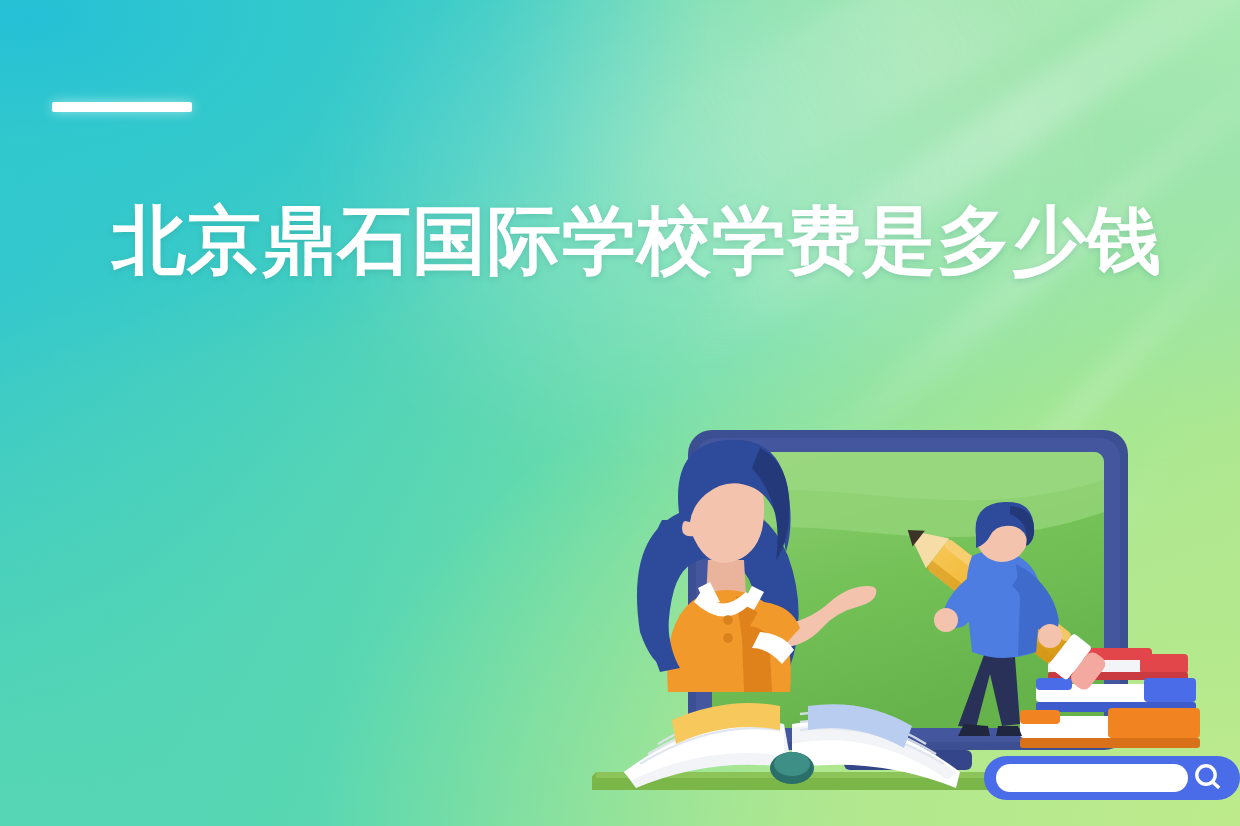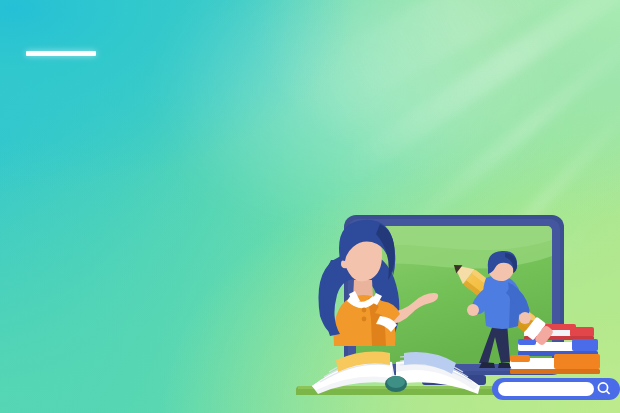--- a/index.html
+++ b/index.html
@@ -53,20 +53,21 @@
 
   <div class="glow"></div>
   <div class="streak s1"></div>
   <div class="streak s4"></div>
   <div class="streak s2"></div>
   <div class="streak s3"></div>
   <div class="streak s5"></div>
 
   <div id="rule"></div>
 
+  <div id="headline">北京鼎石国际学校学费是多少钱</div>
 
   <div id="art">
     <svg viewBox="0 0 324 215" xmlns="http://www.w3.org/2000/svg">
       <defs>
         <clipPath id="screenClip">
           <rect x="60" y="28" width="196" height="138" rx="5"></rect>
         </clipPath>
         <linearGradient id="scr" x1="0" y1="0" x2="0.4" y2="1">
           <stop offset="0%" stop-color="#8fd171"></stop>
           <stop offset="55%" stop-color="#74c158"></stop>

